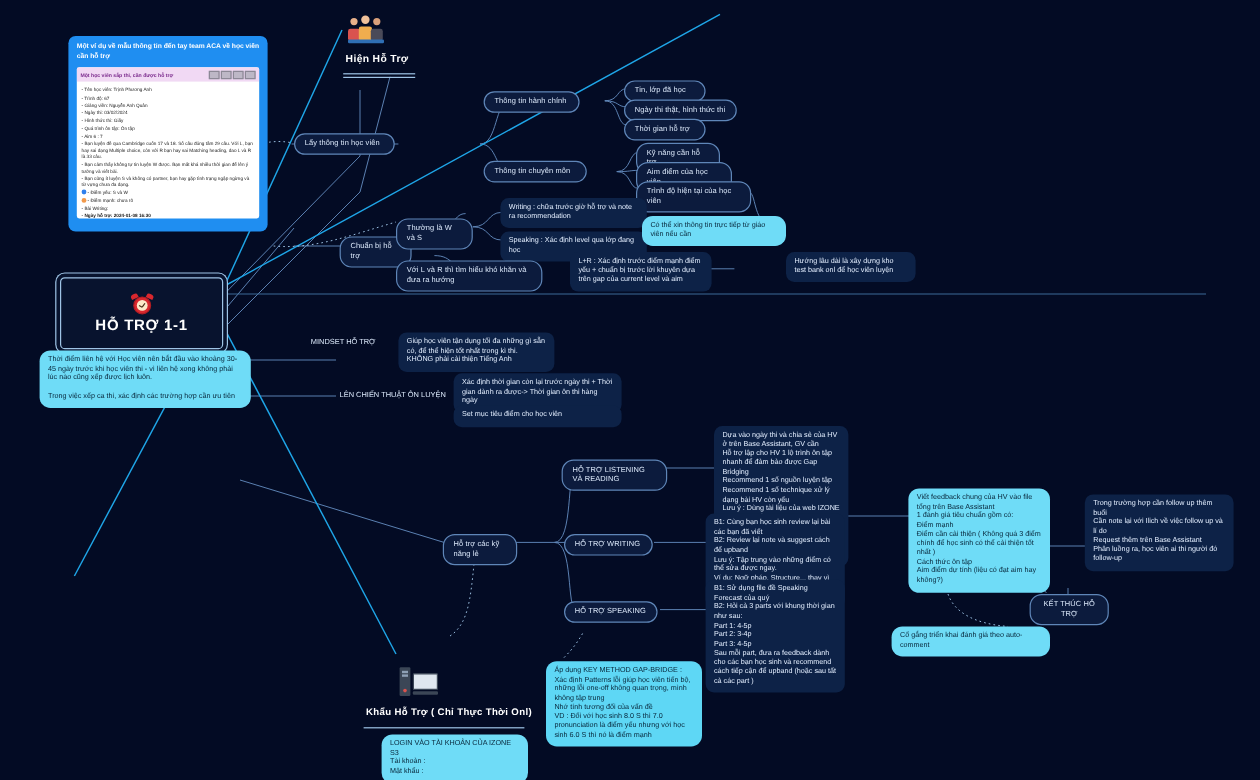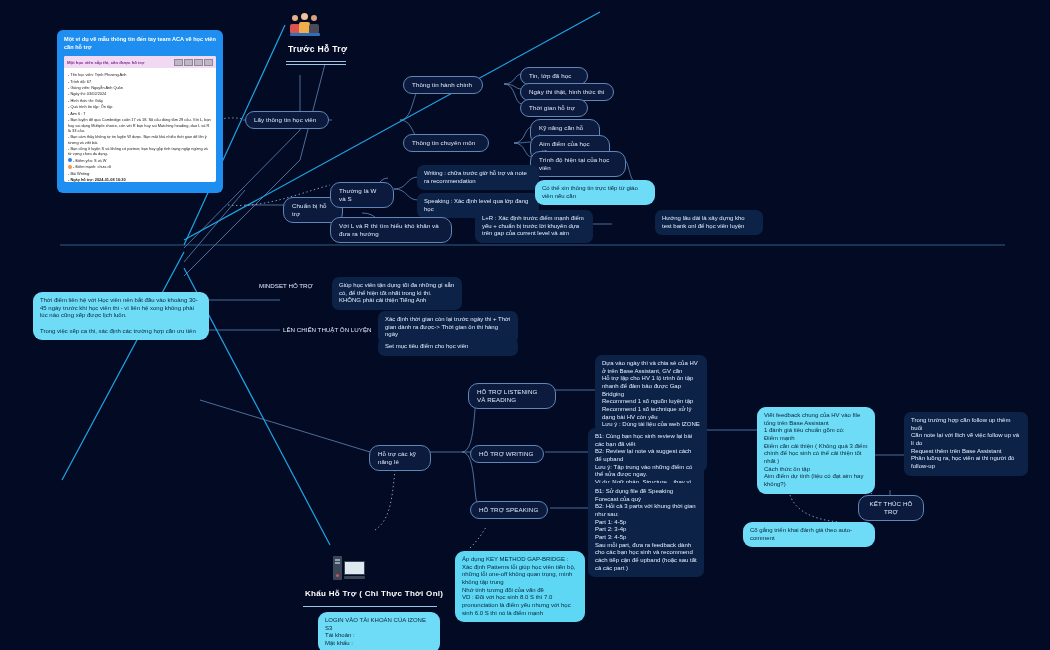--- a/index.html
+++ b/index.html
@@ -187,20 +187,31 @@
     <g fill="none" stroke="#9fc4e6" stroke-width="0.8" stroke-dasharray="1.4 2.6">
       <path d="M130 128 C180 142 210 112 243 119"></path>
       <path d="M228 205 C262 208 292 196 330 185"></path>
       <path d="M375 530 C390 520 392 500 395 470"></path>
       <path d="M470 548 C478 540 482 534 486 527"></path>
       <path d="M790 495 C795 510 812 520 840 522"></path>
       <path d="M862 475 C866 488 872 497 884 503"></path>
     </g>
   </svg>
 
+  <div id="central">
+    <div class="clock">
+      <div class="bellL"></div>
+        <div class="bellR"></div>
+      <div class="body"></div>
+        <div class="face"></div>
+      <div class="hand"></div>
+        <div class="hand2"></div>
+    </div>
+    <div class="ttl">HỖ TRỢ 1-1</div>
+  </div>
 
   <div class="node callout" style="left:33px;top:292px;width:176px;">Thời điểm liên hệ với Học viên nên bắt đầu vào khoảng 30-45 ngày trước khi học viên thi - vì liên hệ xong không phải lúc nào cũng xếp được lịch luôn.
 
 Trong việc xếp ca thi, xác định các trường hợp cần ưu tiên</div>
 
   <div id="shotcard">
     <div class="cap">Một ví dụ về mẫu thông tin đến tay team ACA về học viên cần hỗ trợ</div>
     <div id="shot">
       <div class="bar">
         <div class="t">Một học viên sắp thi, cần được hỗ trợ</div>
@@ -234,21 +245,21 @@
     <div class="people">
       <div class="head" style="left:2px;top:3px;width:6px;height:6px;background:#e8b08a;"></div>
       <div class="p" style="left:0px;width:10px;height:10px;background:#d9534f;"></div>
       <div class="head" style="left:11px;top:1px;width:7px;height:7px;background:#f0c19a;"></div>
       <div class="p" style="left:9px;width:11px;height:12px;background:#f0ad4e;"></div>
       <div class="head" style="left:21px;top:3px;width:6px;height:6px;background:#d9a07a;"></div>
       <div class="p" style="left:19px;width:10px;height:10px;background:#4a4a58;"></div>
       <div style="position:absolute;left:0;bottom:-2px;width:30px;height:3px;background:#2f6fb5;border-radius:1px;"></div>
     </div>
   </div>
-  <div class="branchtitle" style="left:288px;top:44px;">Trước Hỗ Trợ</div>
+  <div class="branchtitle" style="left:288px;top:44px;">Hiện Hỗ Trợ</div>
   <div class="ul" style="left:286px;top:61px;width:60px;"></div>
   <div class="ul" style="left:286px;top:64px;width:60px;"></div>
 
   <div class="node pill" style="left:245px;top:111px;width:84px;">Lấy thông tin học viên</div>
   <div class="node pill" style="left:403px;top:76px;width:80px;">Thông tin hành chính</div>
   <div class="node pill" style="left:520px;top:67px;width:68px;">Tin, lớp đã học</div>
   <div class="node pill" style="left:520px;top:83px;width:94px;">Ngày thi thật, hình thức thi</div>
   <div class="node pill" style="left:520px;top:99px;width:68px;">Thời gian hỗ trợ</div>
   <div class="node pill" style="left:403px;top:134px;width:86px;">Thông tin chuyên môn</div>
   <div class="node pill" style="left:530px;top:119px;width:70px;">Kỹ năng cần hỗ trợ</div>

